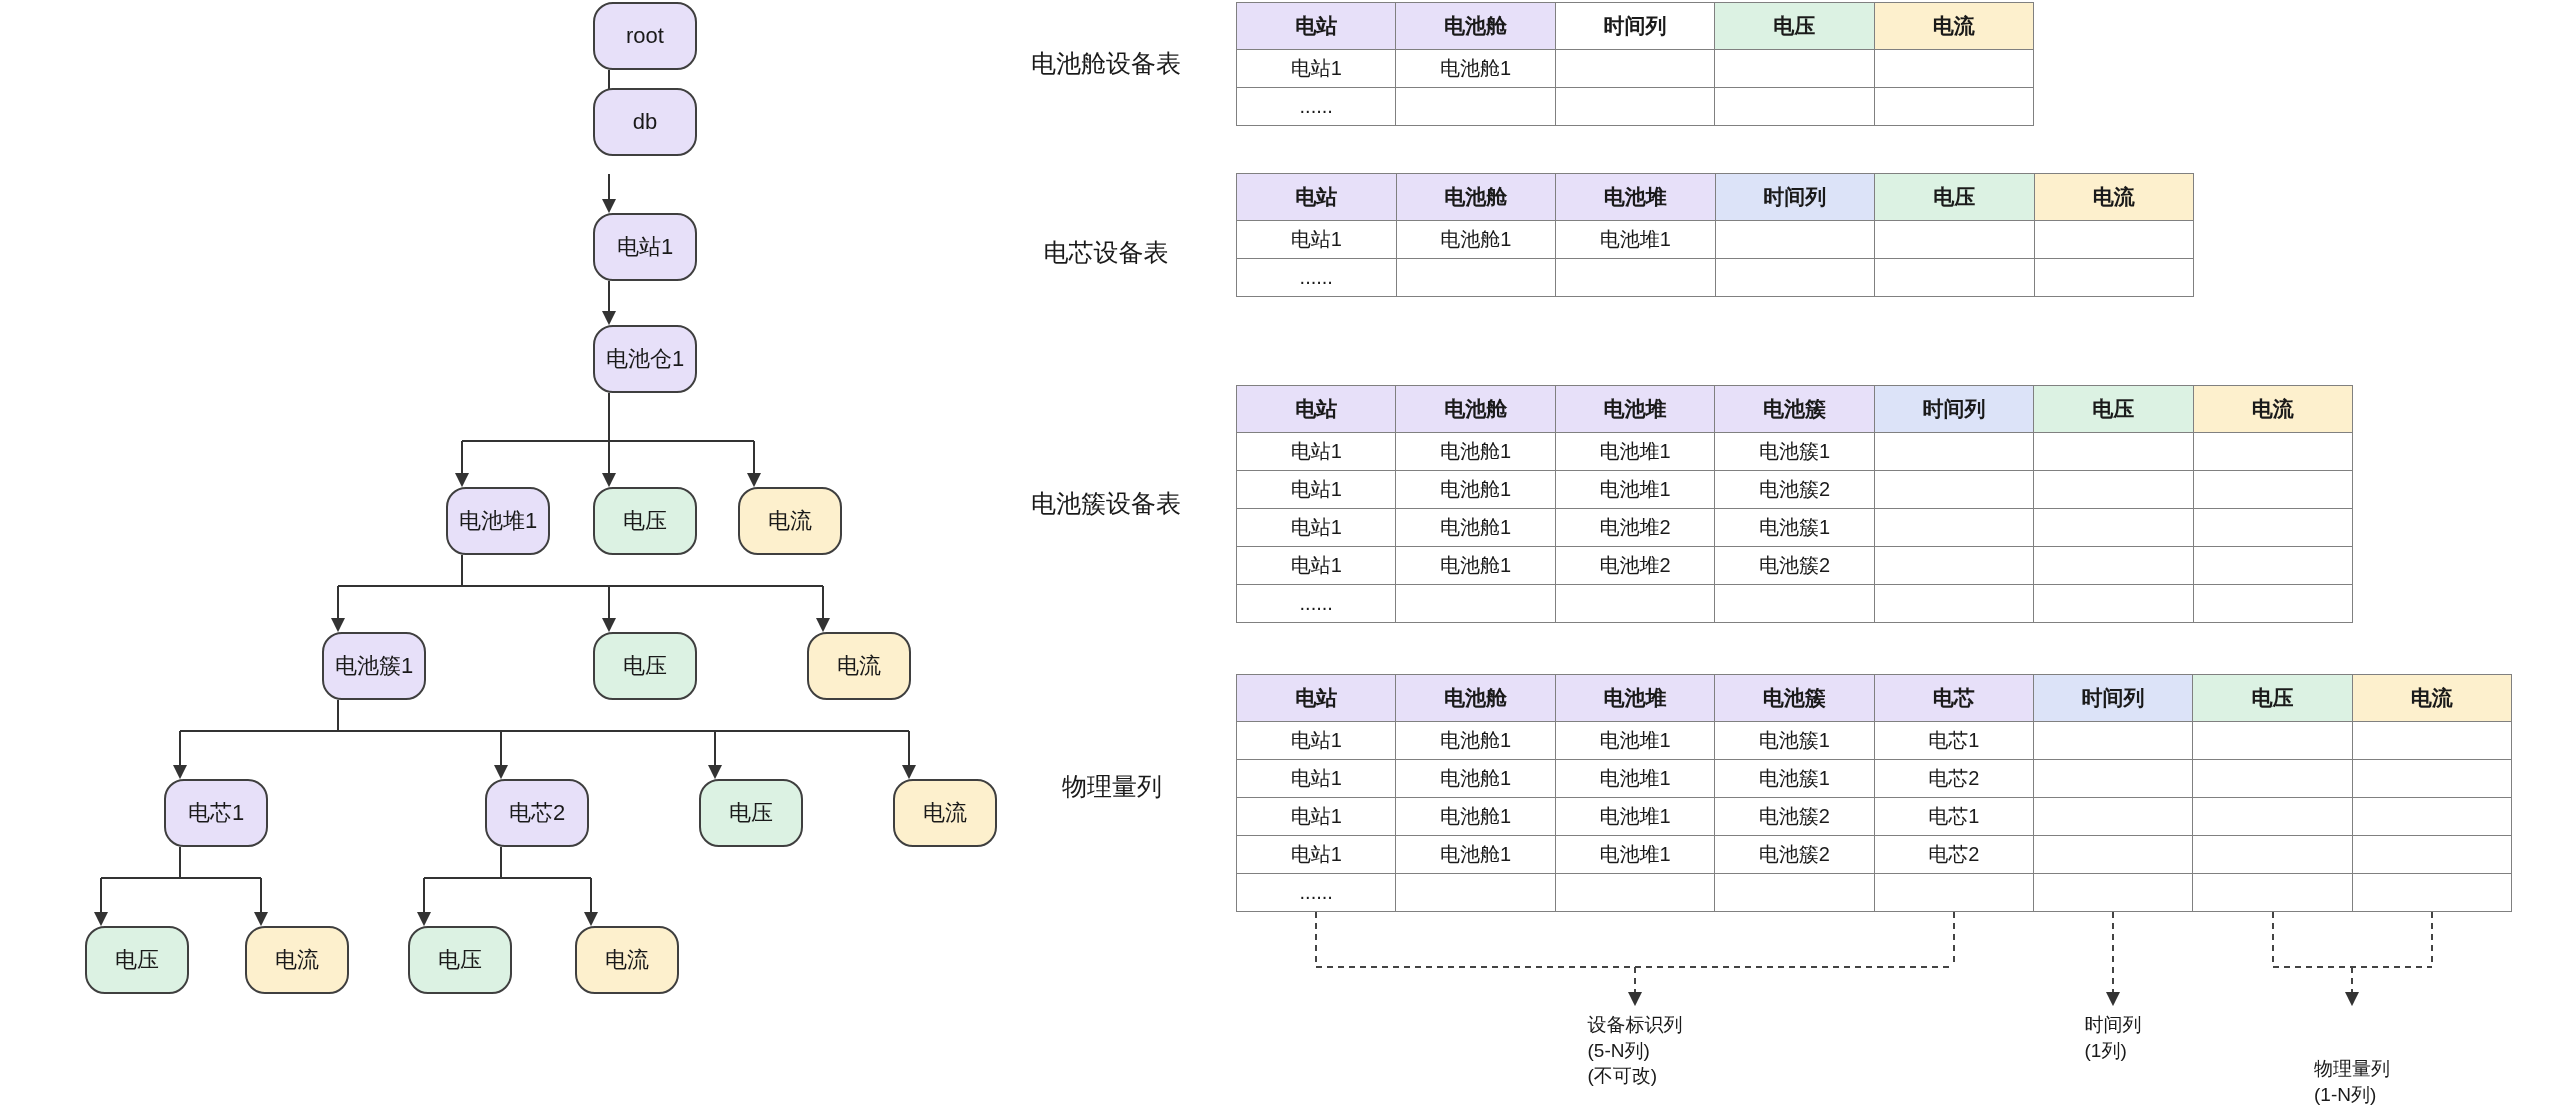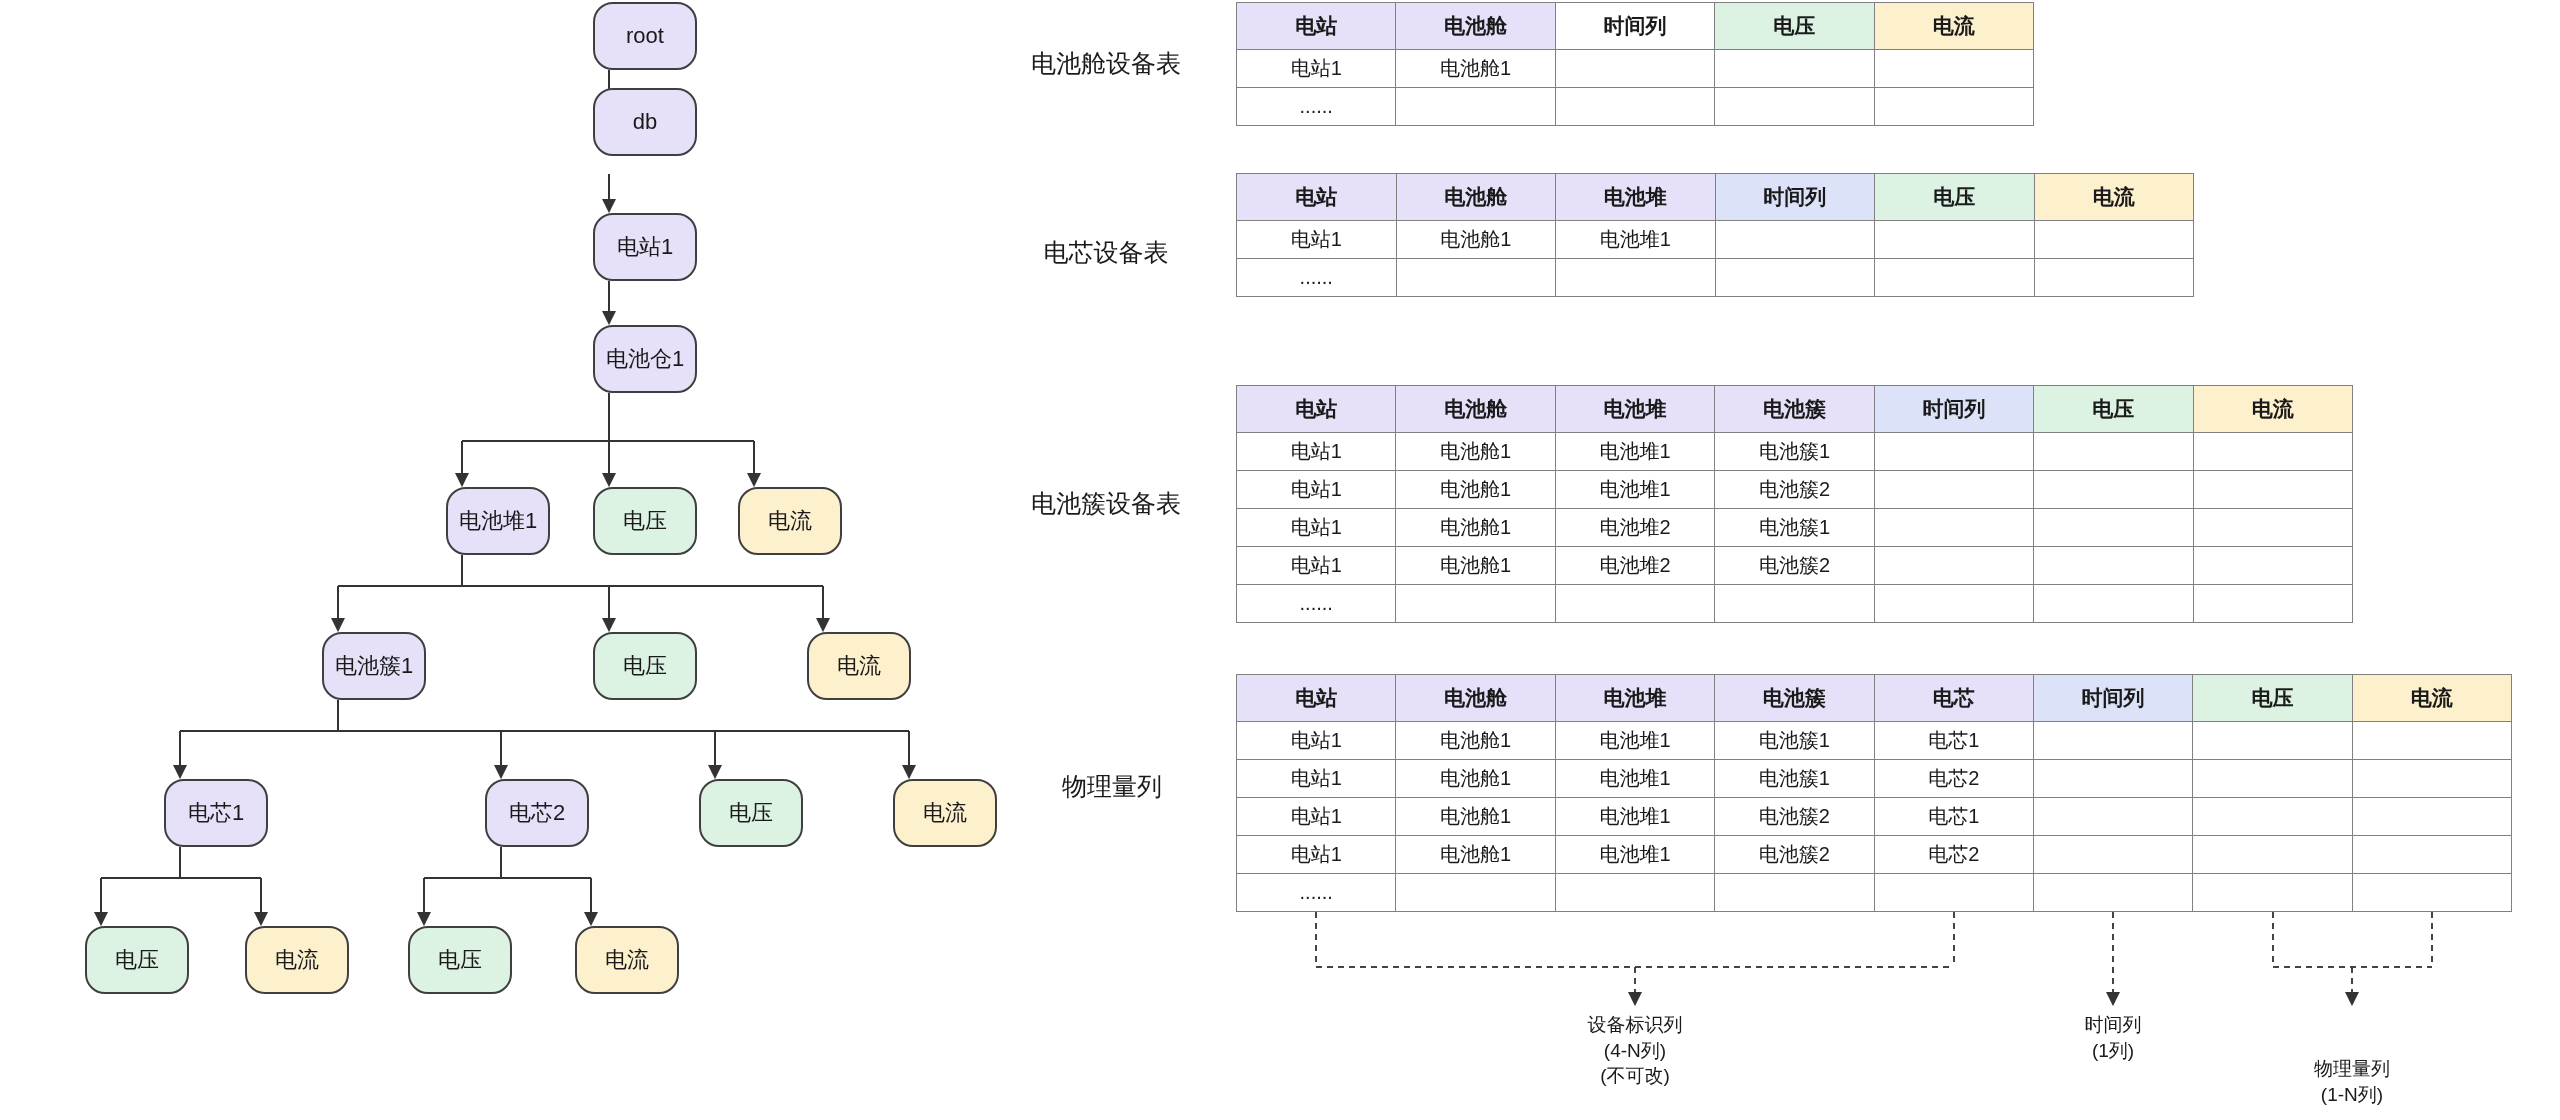--- a/index.html
+++ b/index.html
@@ -28,21 +28,21 @@
   .device-table th { height:47px; font-size:21px; font-weight:bold; }
   .device-table td { height:38px; font-size:20px; font-weight:normal; }
   th.device  { background:#E7E0F9; }
   th.time    { background:#DCE3F8; }
   th.voltage { background:#DCF2E3; }
   th.current { background:#FDF0CD; }
   th.plain   { background:#ffffff; }
 
   
   .annotation { position:absolute; transform:translateX(-50%);
-    text-align:center; font-size:19px; line-height:1.35; white-space:nowrap; }
+    font-size:19px; line-height:1.35; white-space:nowrap; }
 </style>
 </head>
 <body>
 
 <div class="canvas">
 
   <svg class="connector-layer" width="2560" height="1120" viewBox="0 0 2560 1120">
     <defs>
       <marker id="arrow" viewBox="0 0 10 10" refX="8.5" refY="5" markerWidth="7" markerHeight="7" orient="auto-start-reverse">
         <path d="M0,0 L10,5 L0,10 z" fill="#333"></path>
@@ -302,21 +302,21 @@
           <td></td>
           <td></td>
           <td></td>
           <td></td>
         </tr>
       </tbody>
     </table>
 
   <div class="annotation" style="left:1635px; top:1012px">
     <div>设备标识列</div>
-    <div>(4-N列)</div>
+    <div>(5-N列)</div>
     <div>(不可改)</div>
   </div>
   <div class="annotation" style="left:2113px; top:1012px">
     <div>时间列</div>
     <div>(1列)</div>
   </div>
   <div class="annotation" style="left:2352px; top:1056px">
     <div>物理量列</div>
     <div>(1-N列)</div>
   </div>

